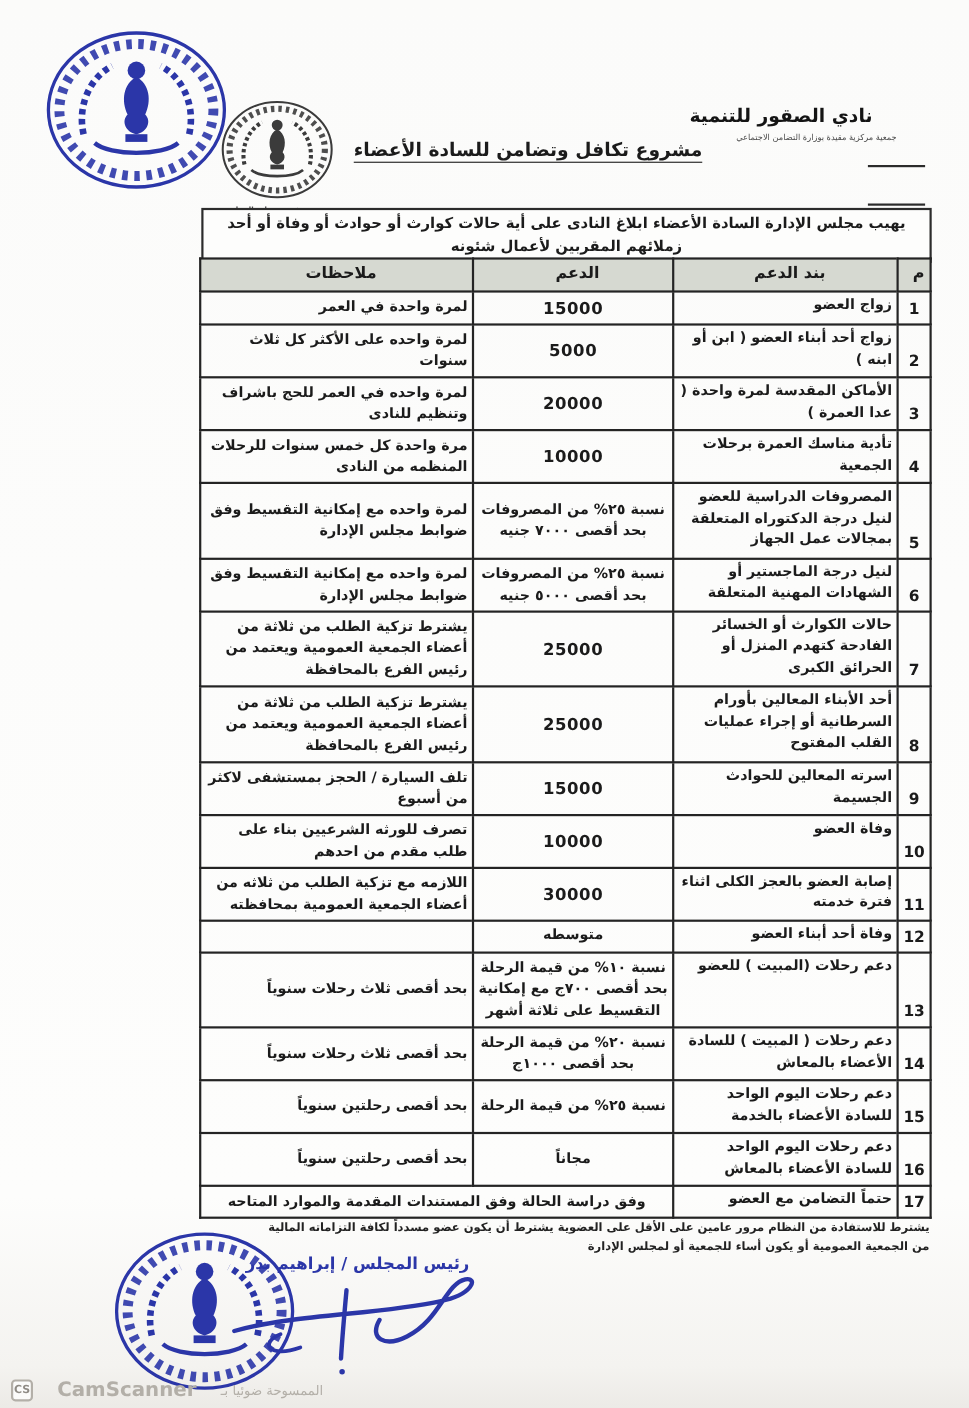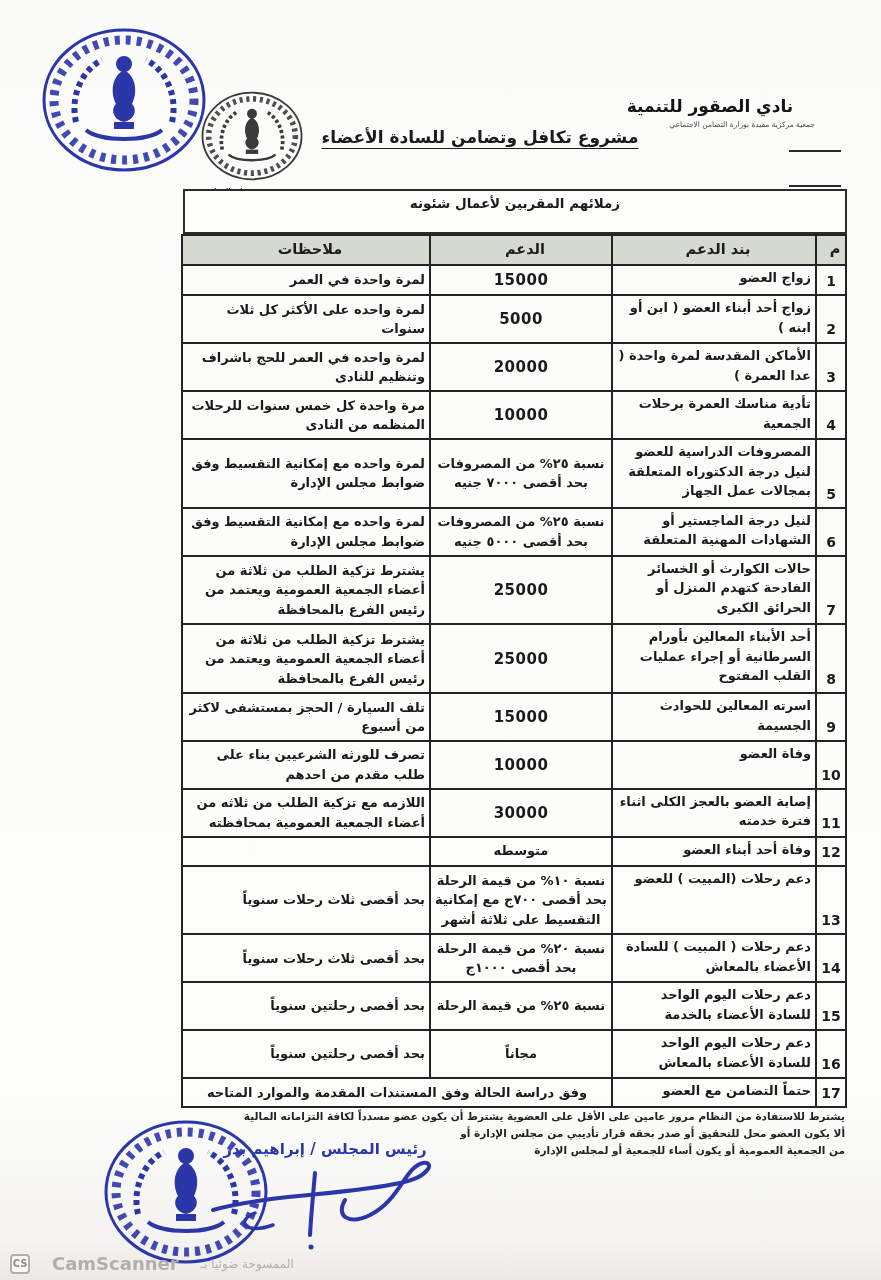--- a/index.html
+++ b/index.html
@@ -90,20 +90,21 @@
   <div class="club-head">
     <div class="club-name">نادي الصقور للتنمية</div>
     <div class="club-sub">جمعية مركزية مقيدة بوزارة التضامن الاجتماعي</div>
   </div>
   <div class="head-rule"></div>
   <div class="head-rule2"></div>
 
   <div class="doc-title">مشروع تكافل وتضامن للسادة الأعضاء</div>
 
   <div class="notice">
+    <div>يهيب مجلس الإدارة السادة الأعضاء ابلاغ النادى على أية حالات كوارث أو حوادث أو وفاة أو أحد</div>
     <div>زملائهم المقربين لأعمال شئونه</div>
   </div>
 
   <table class="support">
     <thead>
       <tr>
         <th style="width:30px">م</th>
         <th style="width:204px">بند الدعم</th>
         <th style="width:182px">الدعم</th>
         <th style="width:248px">ملاحظات</th>
@@ -209,21 +210,20 @@
         <tr>
           <td class="c-num">17</td>
           <td class="c-item">حتماً التضامن مع العضو</td>
           <td class="c-merged" colspan="2">وفق دراسة الحالة وفق المستندات المقدمة والموارد المتاحه</td>
         </tr>
       </tbody>
   </table>
 
   <div class="conds">
     <div>يشترط للاستفادة من النظام مرور عامين على الأقل على العضوية  يشترط أن يكون عضو مسدداً لكافة التزاماته المالية</div>
-    <div>ألا يكون العضو محل للتحقيق أو صدر بحقه قرار تأديبي من مجلس الإدارة أو</div>
     <div>من الجمعية العمومية أو يكون أساء للجمعية أو لمجلس الإدارة</div>
   </div>
 
   <div class="sig-label blue">رئيس المجلس / إبراهيم بدر</div>
   <svg class="sig-scribble blue" viewBox="0 0 250 100">
     <path d="M18,55 C70,40 150,40 205,28 C235,22 240,6 228,8 C210,12 205,45 175,60 C155,70 140,62 150,45" fill="none" stroke="currentColor" stroke-width="4" stroke-linecap="round"></path>
     <path d="M120,18 C118,40 116,62 115,80" fill="none" stroke="currentColor" stroke-width="4" stroke-linecap="round"></path>
     <path d="M60,58 C40,66 50,80 78,70" fill="none" stroke="currentColor" stroke-width="3.5" stroke-linecap="round"></path>
     <circle cx="116" cy="92" r="2.5" fill="currentColor"></circle>
   </svg>

